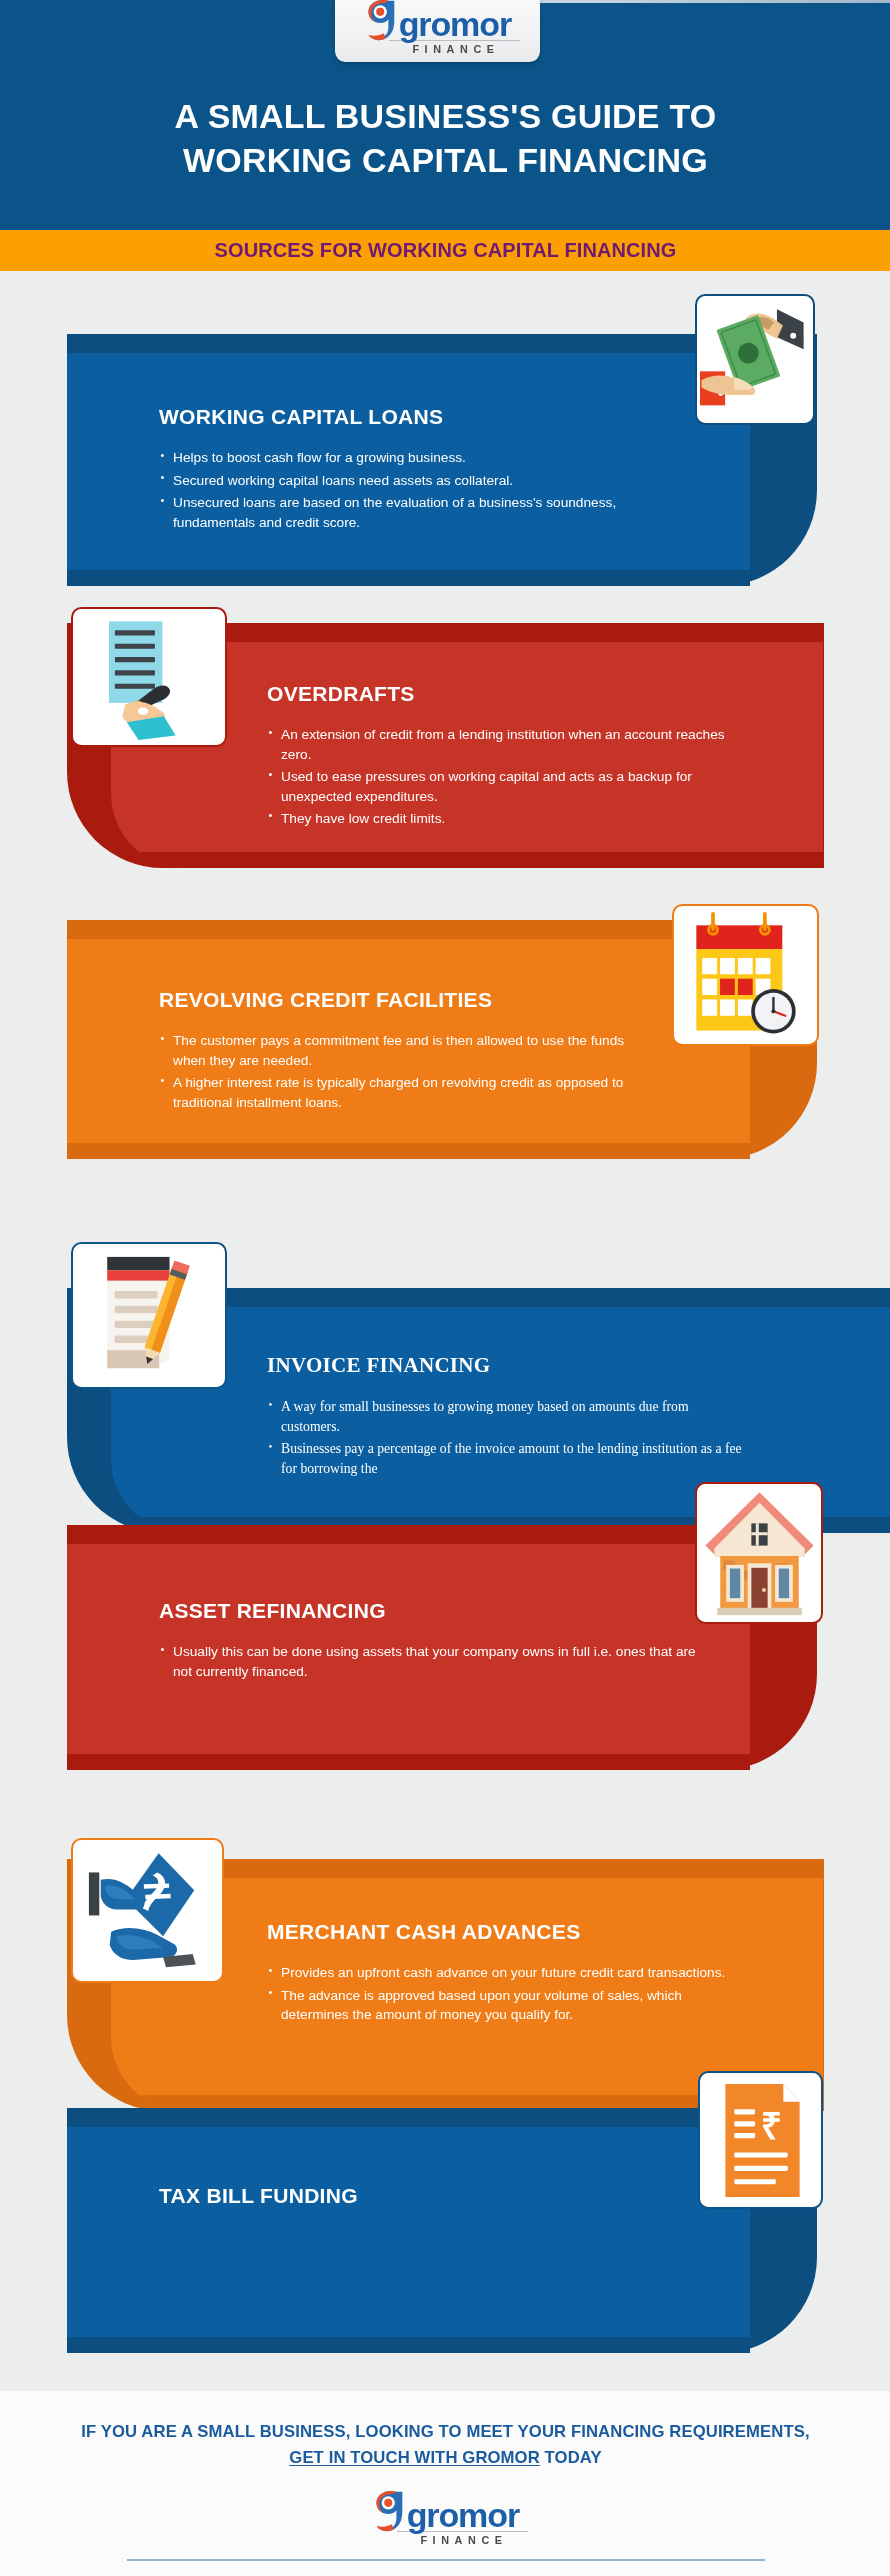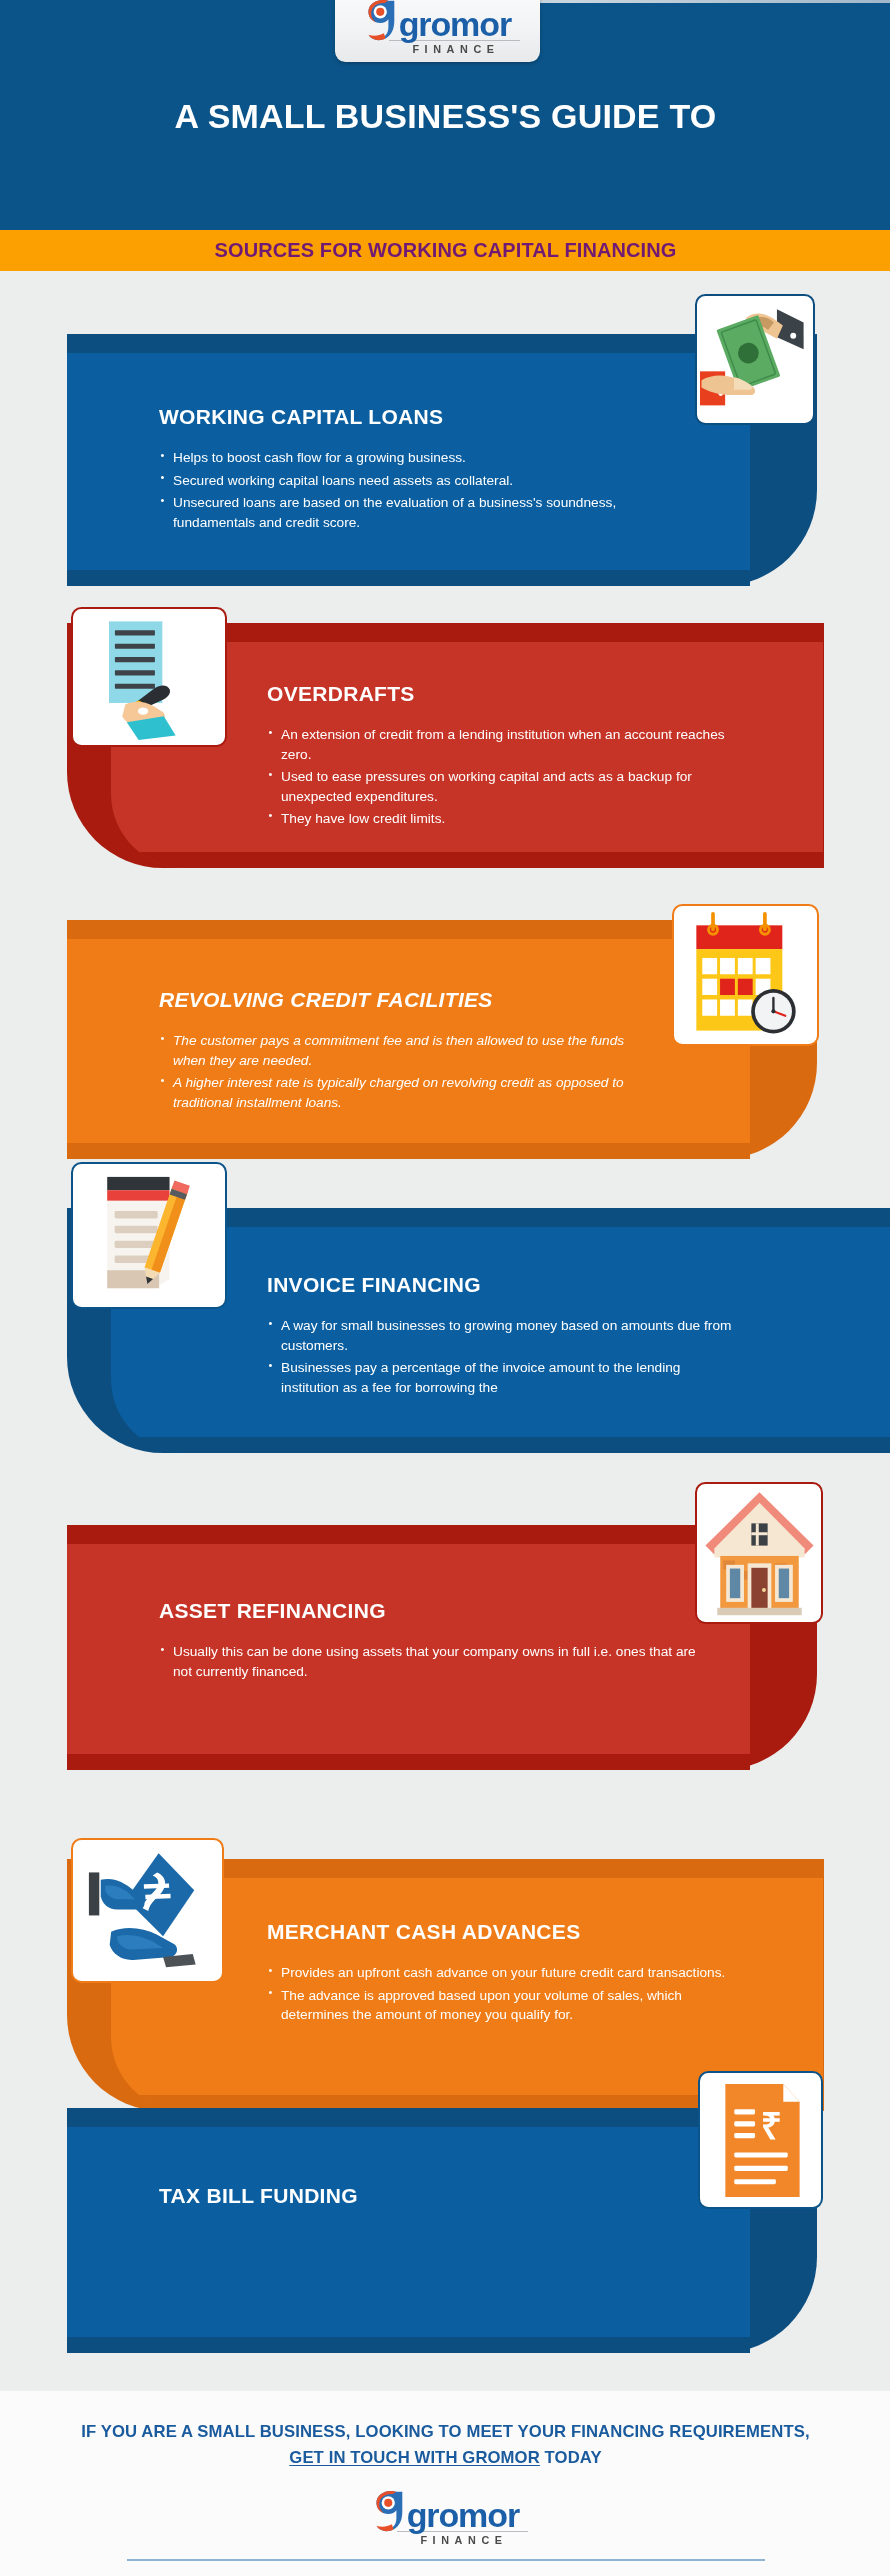--- a/index.html
+++ b/index.html
@@ -194,20 +194,21 @@
           </svg>
         </span>
         <span class="logo-romor">gromor</span>
       </div>
       <div class="logo-rule"></div>
       <div class="logo-fin">FINANCE</div>
     </div>
 
     <div class="title">
       <div>A SMALL BUSINESS'S GUIDE TO</div>
+      <div>WORKING CAPITAL FINANCING</div>
     </div>
   </div>
 
   <div class="subbar">
     <span>SOURCES FOR WORKING CAPITAL FINANCING</span>
   </div>
 
   <div class="card" style="left:0;top:334px;width:891px;height:252px;">
     <div class="plate-dark" style="left:67px;top:0;width:750px;height:252px;background:#0d4e80;"></div>
     <div class="plate-main" style="left:67px;top:0;width:683px;height:252px;background:#0b5fa0;">
@@ -267,21 +268,21 @@
         </g>
         <path d="M74 118 L98 100 C106 94 116 96 118 102 C120 108 114 114 108 116 L86 126 Z" fill="#2b2f33"></path>
         <circle cx="76" cy="122" r="5" fill="#f0b000"></circle>
         <path d="M58 122 C70 116 84 118 96 124 L108 132 C114 136 112 144 104 146 L76 150 C66 151 58 146 54 138 Z" fill="#f6c897"></path>
         <ellipse cx="82" cy="131" rx="7" ry="5" fill="#ffffff"></ellipse>
         <path d="M60 146 L110 138 L126 164 L76 170 Z" fill="#2fc0cf"></path>
       </svg>
     </div>
   </div>
 
-  <div class="card" style="left:0;top:920px;width:891px;height:239px;font-style:italic;">
+  <div class="card" style="left:0;top:920px;width:891px;height:239px;">
     <div class="plate-dark" style="left:67px;top:0;width:750px;height:239px;background:#d96a10;"></div>
     <div class="plate-main" style="left:67px;top:0;width:683px;height:239px;background:#ef7c16;">
       <div class="plate-topstrip" style="background:#d96a10;"></div>
       <div class="plate-botstrip" style="background:#d96a10;"></div>
     </div>
     <div class="card-body" style="left:159px;top:68px;width:520px;">
       <div class="card-title">REVOLVING CREDIT FACILITIES</div>
       <ul class="bullets">
         <li style="max-width:490px">The customer pays a commitment fee and is then allowed to use the funds when they are needed.</li>
         <li style="max-width:490px">A higher interest rate is typically charged on revolving credit as opposed to traditional installment loans.</li>
@@ -313,21 +314,21 @@
         </g>
         <circle cx="122" cy="138" r="30" fill="#2b2f33"></circle>
         <circle cx="122" cy="138" r="25" fill="#f2f3f4"></circle>
         <line x1="122" y1="138" x2="122" y2="120" stroke="#2b2f33" stroke-width="3.2" stroke-linecap="round"></line>
         <line x1="122" y1="138" x2="138" y2="144" stroke="#e0241b" stroke-width="3" stroke-linecap="round"></line>
         <circle cx="122" cy="138" r="2.8" fill="#2b2f33"></circle>
       </svg>
     </div>
   </div>
 
-  <div class="card" style="left:0;top:1208px;width:891px;height:245px;">
+  <div class="card" style="left:0;top:1288px;width:891px;height:245px;font-family:Liberation Serif, serif;">
     <div class="plate-dark" style="left:67px;top:0;width:824px;height:245px;background:#0d4e80;border-radius:0 0 0 96px;"></div>
     <div class="plate-main" style="left:111px;top:0;width:779px;height:245px;background:#0b5fa0;border-radius:0 0 0 74px;">
       <div class="plate-topstrip" style="background:#0d4e80;"></div>
       <div class="plate-botstrip" style="background:#0d4e80;"></div>
     </div>
     <div class="card-body" style="left:267px;top:65px;width:564px;">
       <div class="card-title">INVOICE FINANCING</div>
       <ul class="bullets">
         <li style="max-width:475px">A way for small businesses to growing money based on amounts due from customers.</li>
         <li style="max-width:475px">Businesses pay a percentage of the invoice amount to the lending institution as a fee for borrowing the</li>

